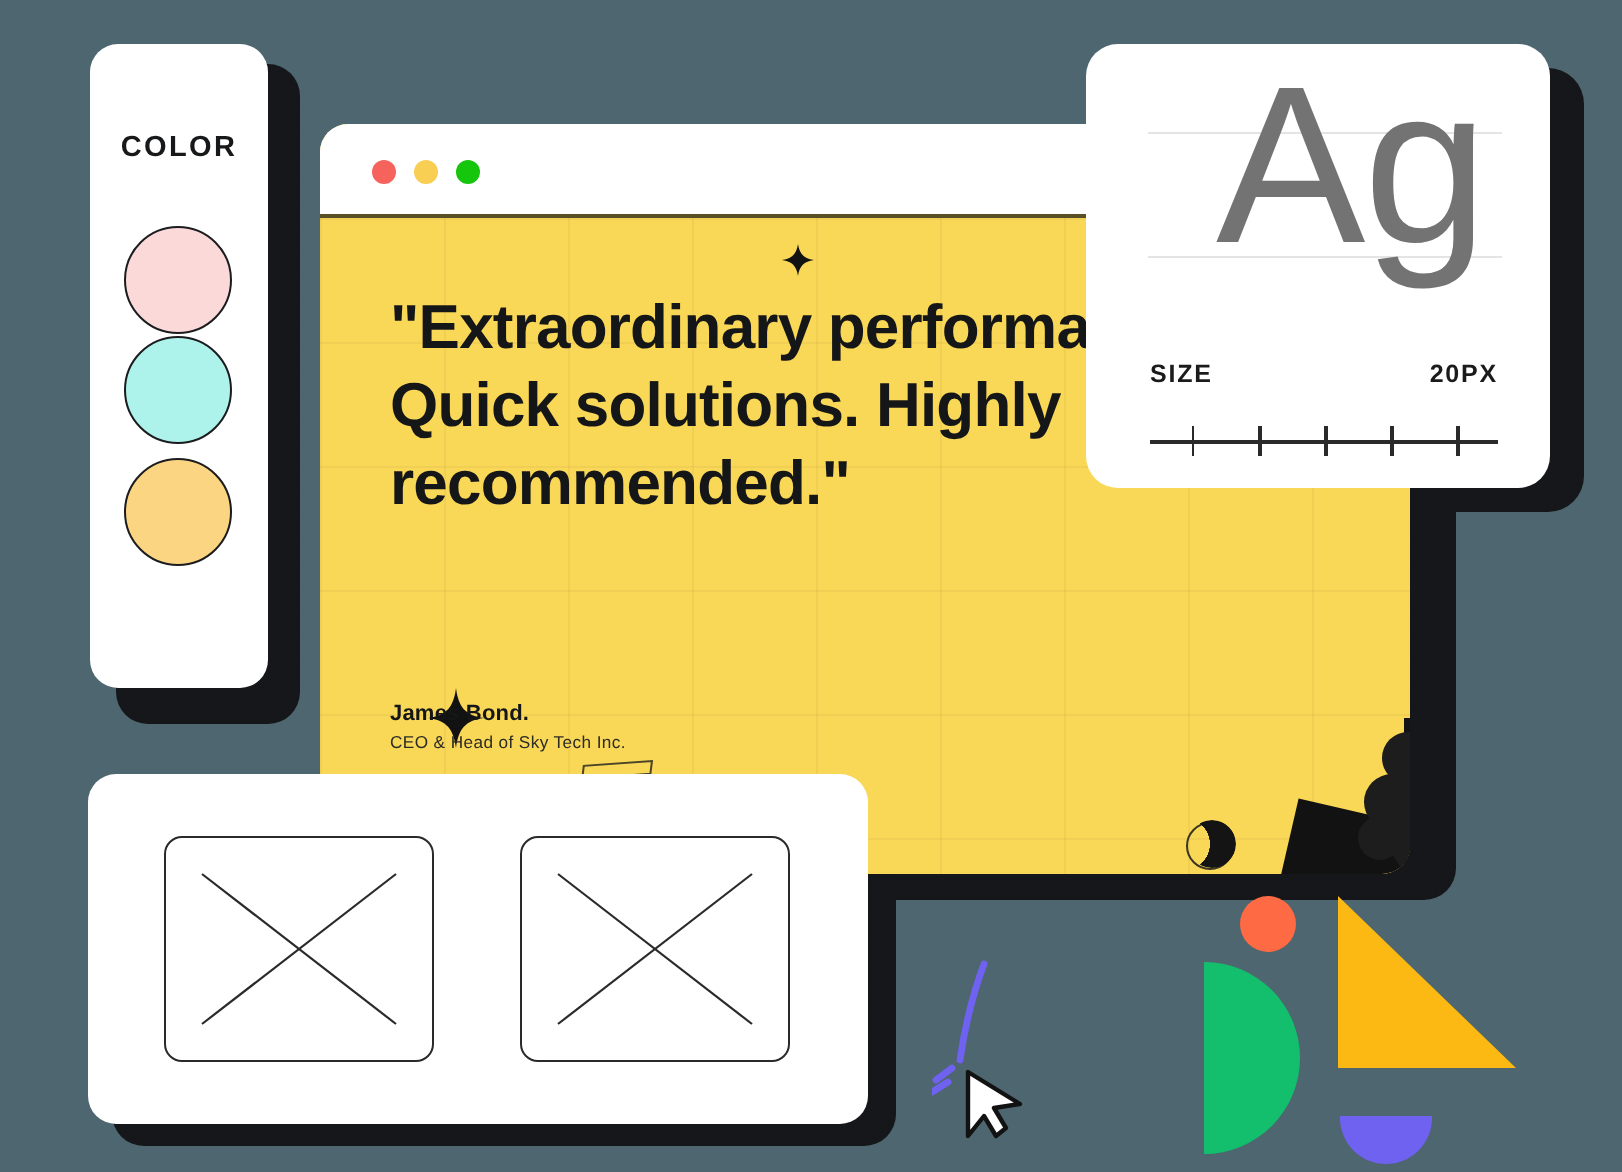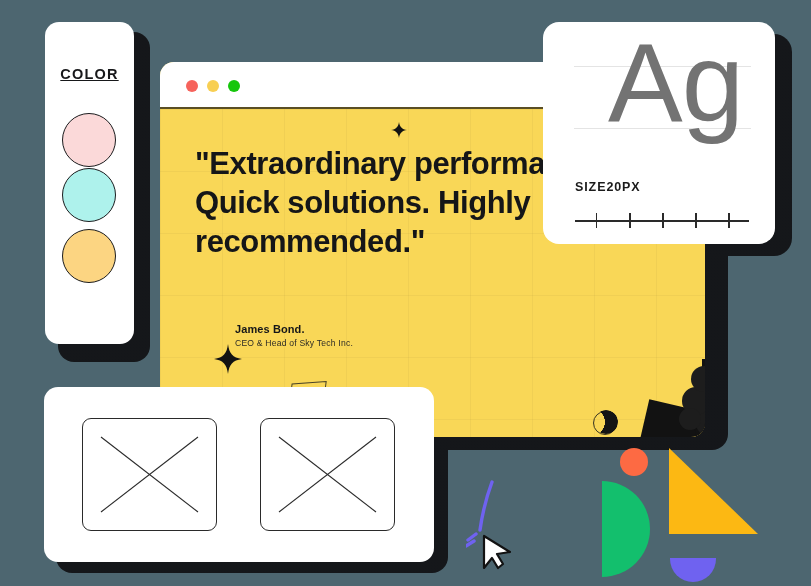--- a/index.html
+++ b/index.html
@@ -20,21 +20,21 @@
     background-size:3px 3px;
   }
 
   
   #color-card{
     position:absolute;left:45px;top:22px;width:89px;height:322px;
     background:#fff;border-radius:14px;z-index:6;
   }
   #color-card .ttl{
     position:absolute;top:44px;left:0;right:0;text-align:center;
-    font-size:14.5px;font-weight:700;letter-spacing:1.2px;color:#17181a;text-decoration:underline;
+    font-size:14.5px;font-weight:700;letter-spacing:1.2px;color:#17181a;
   }
   .swatch{
     position:absolute;left:17px;width:54px;height:54px;border-radius:50%;
     border:1.3px solid #1b1c1e;box-sizing:border-box;
   }
   #sw0{top:91px;background:#fbd9d9;}
   #sw1{top:146px;background:#aef2ec;}
   #sw2{top:207px;background:#fcd582;}
 
   
@@ -59,21 +59,21 @@
       linear-gradient(to right, rgba(0,0,0,.035) 1px, transparent 1px),
       linear-gradient(to bottom, rgba(0,0,0,.035) 1px, transparent 1px);
     background-size:62px 62px;
   }
 
   #quote{
     position:absolute;left:35px;top:35px;width:480px;
     font-size:31px;font-weight:700;line-height:1.26;color:#151618;
     letter-spacing:-.4px;
   }
-  #author{position:absolute;left:35px;top:214px;margin-left:40px;}
+  #author{position:absolute;left:35px;top:242px;}
   #author .nm{font-size:11px;font-weight:700;color:#151618;letter-spacing:.1px;}
   #author .rl{font-size:8.6px;font-weight:400;color:#2c2b26;margin-top:3px;letter-spacing:.2px;}
 
   .sparkle{position:absolute;}
   .sparkle svg{display:block;}
 
   
   #moon{position:absolute;left:433px;top:302px;width:24px;height:24px;}
   #moon .ring{position:absolute;inset:0;border:1.4px solid #3a3622;border-radius:50%;box-sizing:border-box;}
   #moon .cres{
@@ -112,21 +112,21 @@
   #ag-box{position:absolute;left:31px;top:16px;right:24px;height:113px;}
   .guide{position:absolute;left:0;right:0;height:1px;background:#e4e4e4;}
   #g-top{top:28px;} #g-bot{top:90px;}
   #ag{
     position:absolute;left:34px;top:-11px;
     font-size:112px;line-height:1;font-weight:400;color:#737373;
     letter-spacing:-1px;
   }
   #size-row{
     position:absolute;left:32px;right:26px;top:158px;
-    display:flex;align-items:baseline;
+    display:flex;justify-content:space-between;align-items:baseline;
   }
   #size-row span{font-size:12.5px;font-weight:700;letter-spacing:.9px;color:#1b1b1b;}
   #ruler{position:absolute;left:32px;right:26px;top:190px;height:16px;}
   #ruler .axis{position:absolute;left:0;right:0;top:8px;height:1.6px;background:#2a2a2a;}
   #ruler i{position:absolute;top:1px;width:1.6px;height:15px;background:#2a2a2a;}
 
   
   #wire-card{
     position:absolute;left:44px;top:387px;width:390px;height:175px;
     background:#fff;border-radius:14px;z-index:8;

